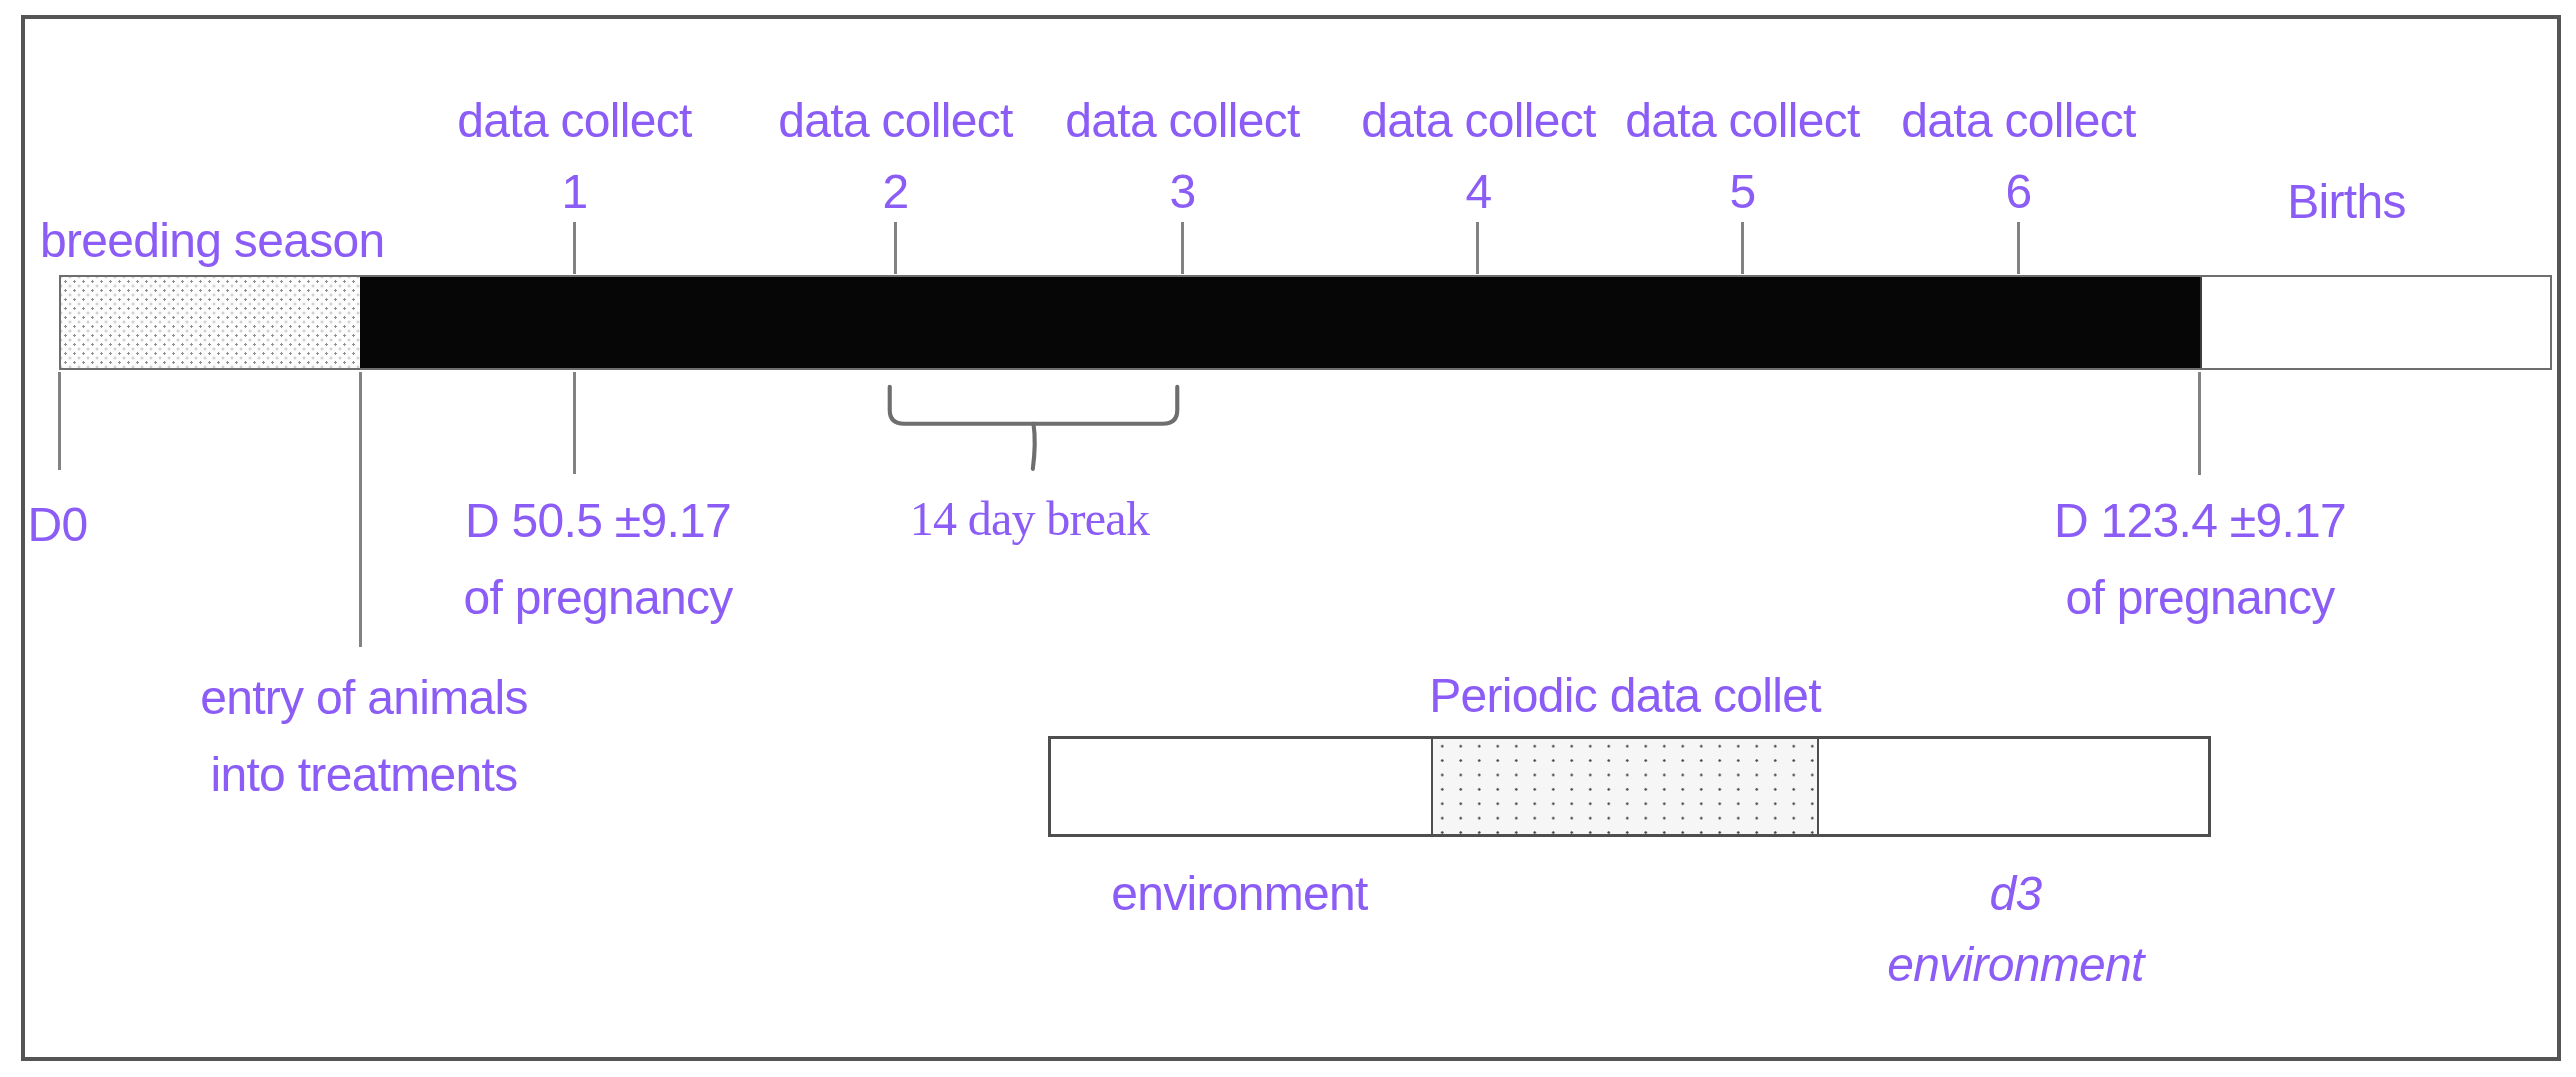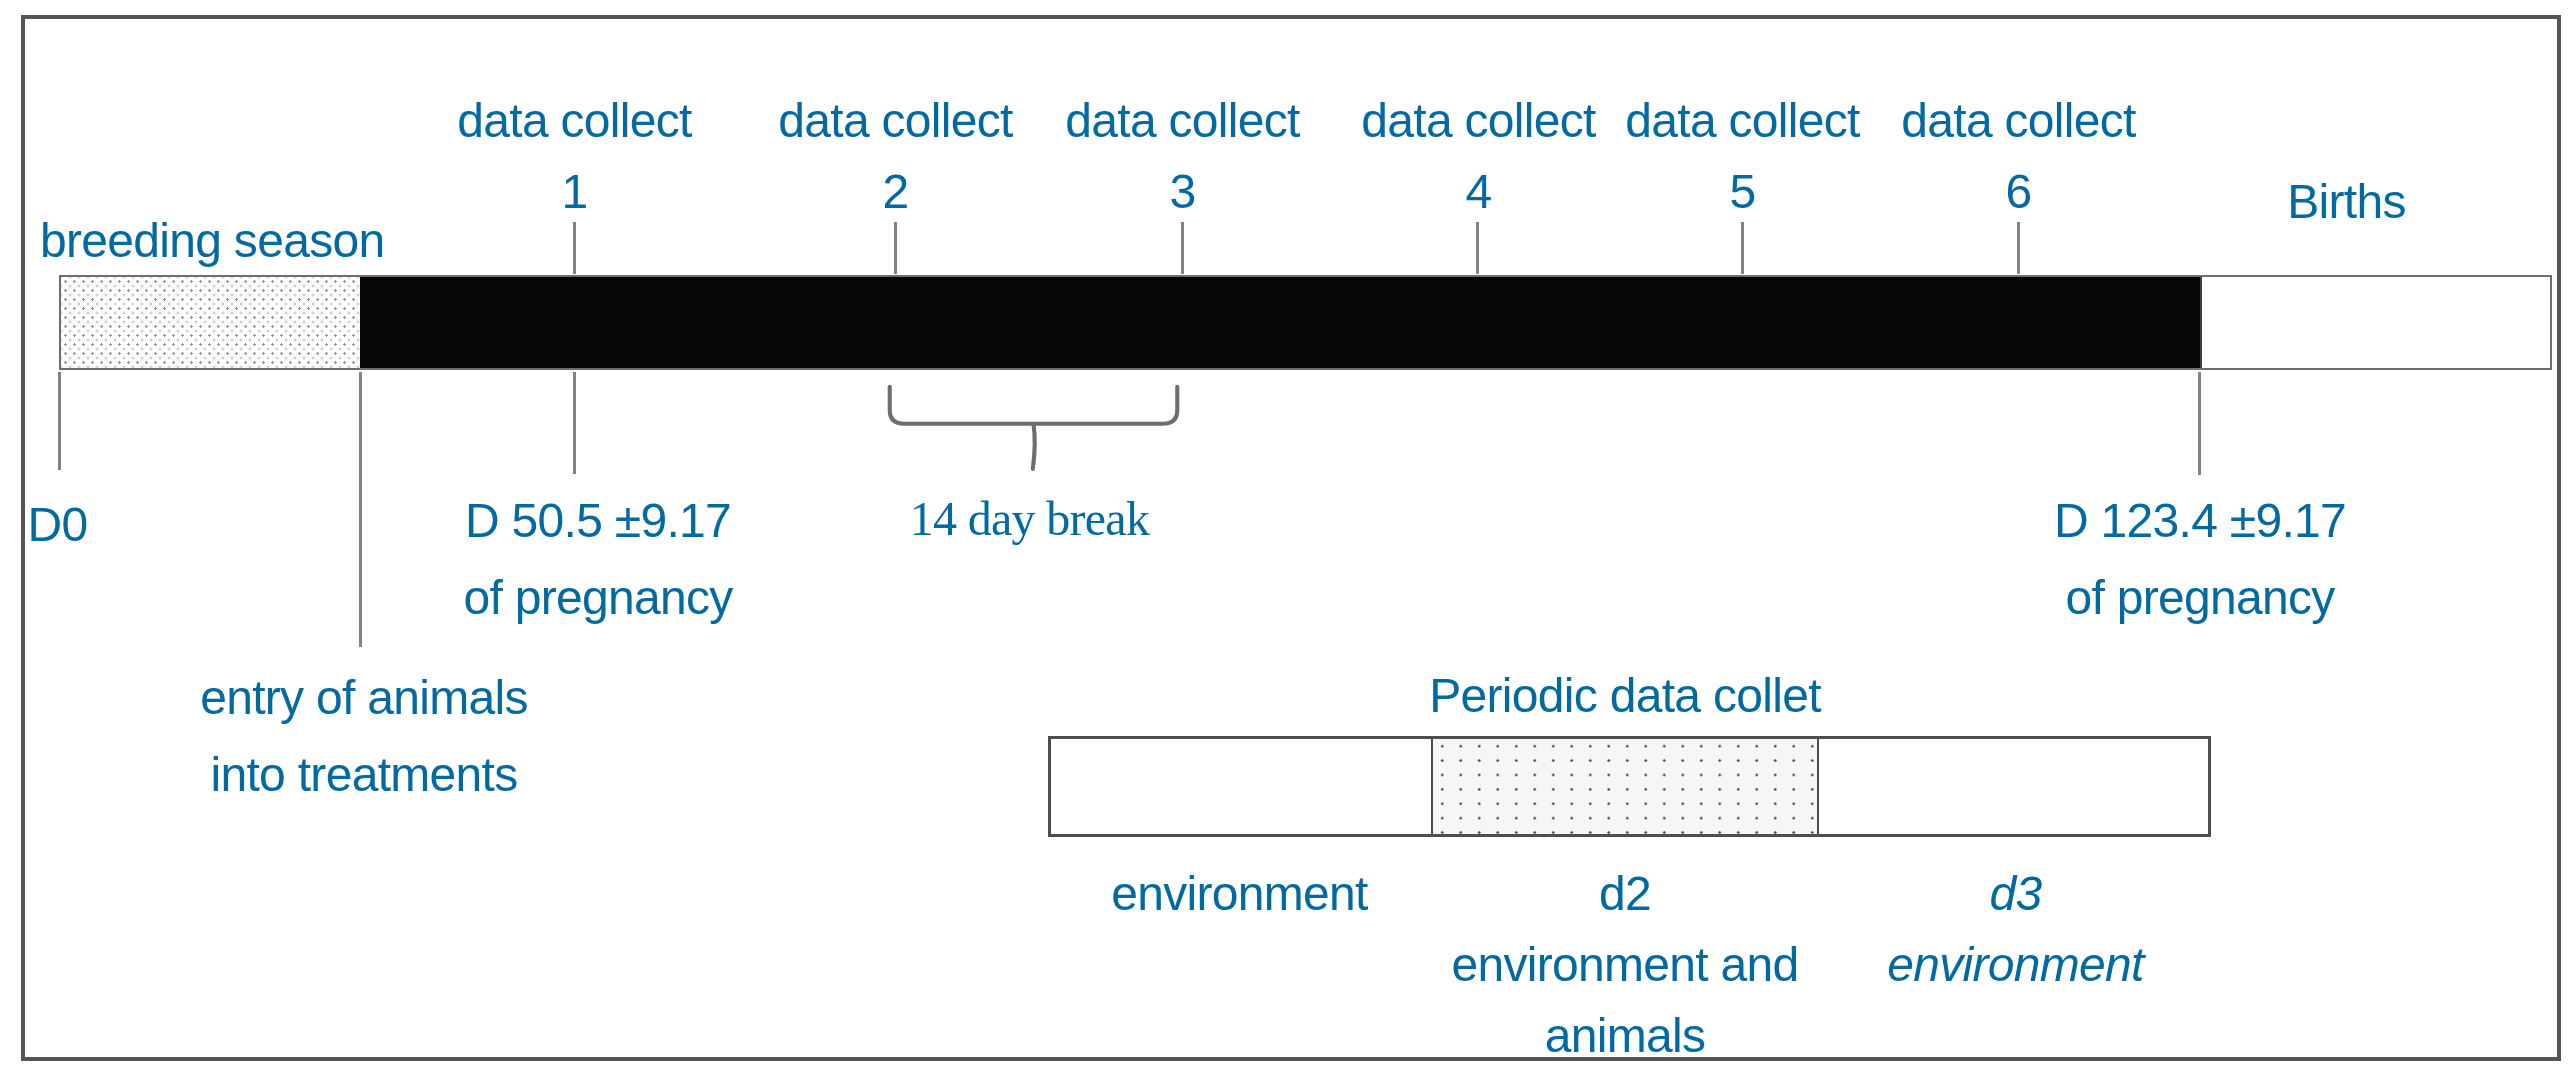--- a/index.html
+++ b/index.html
@@ -4,21 +4,21 @@
 <style>
   html,body{margin:0;padding:0;background:#ffffff;}
   .canvas{
     position:relative;width:2576px;height:1078px;background:#ffffff;overflow:hidden;
     font-family:"Liberation Sans", sans-serif;color:#1e1e1e;
   }
   .frame{
     position:absolute;left:20.6px;top:15px;width:2540px;height:1046px;
     border:4.1px solid #555555;background:#ffffff;box-sizing:border-box;
   }
-  .lbl{position:absolute;text-align:center;font-size:48px;letter-spacing:-0.7px;line-height:71px;color:#0369a1;white-space:nowrap;}
+  .lbl{position:absolute;text-align:center;font-size:48px;letter-spacing:-0.7px;line-height:71px;color:#8b5cf6;white-space:nowrap;}
   .lbl .ln{display:block;}
   
   .mainbar{
     position:absolute;left:59px;top:275px;width:2493px;height:95px;
     display:flex;border:2.7px solid #6e6e6e;box-sizing:border-box;background:#ffffff;
   }
   .seg-breeding{
     width:299px;height:100%;
     background-color:#fdfdfd;
     background-image:
@@ -138,23 +138,18 @@
 
   <div class="periodicbar">
     <div class="seg-d1"></div>
     <div class="seg-d2"></div>
     <div class="seg-d3"></div>
   </div>
 
   <div class="lbl" style="left:1068px;top:858px;width:343px;line-height:71px;">
     <span class="ln">environment</span>
   </div>
-  <div class="lbl" style="left:1419px;top:858px;width:412px;line-height:71px;">
-    <span class="ln">d2</span>
-    <span class="ln">environment and</span>
-    <span class="ln">animals</span>
-  </div>
   <div class="lbl" style="left:1844px;top:858px;width:343px;line-height:71px;font-style:italic;">
     <span class="ln">d3</span>
     <span class="ln">environment</span>
   </div>
 </div>
 
 
 </body></html>

